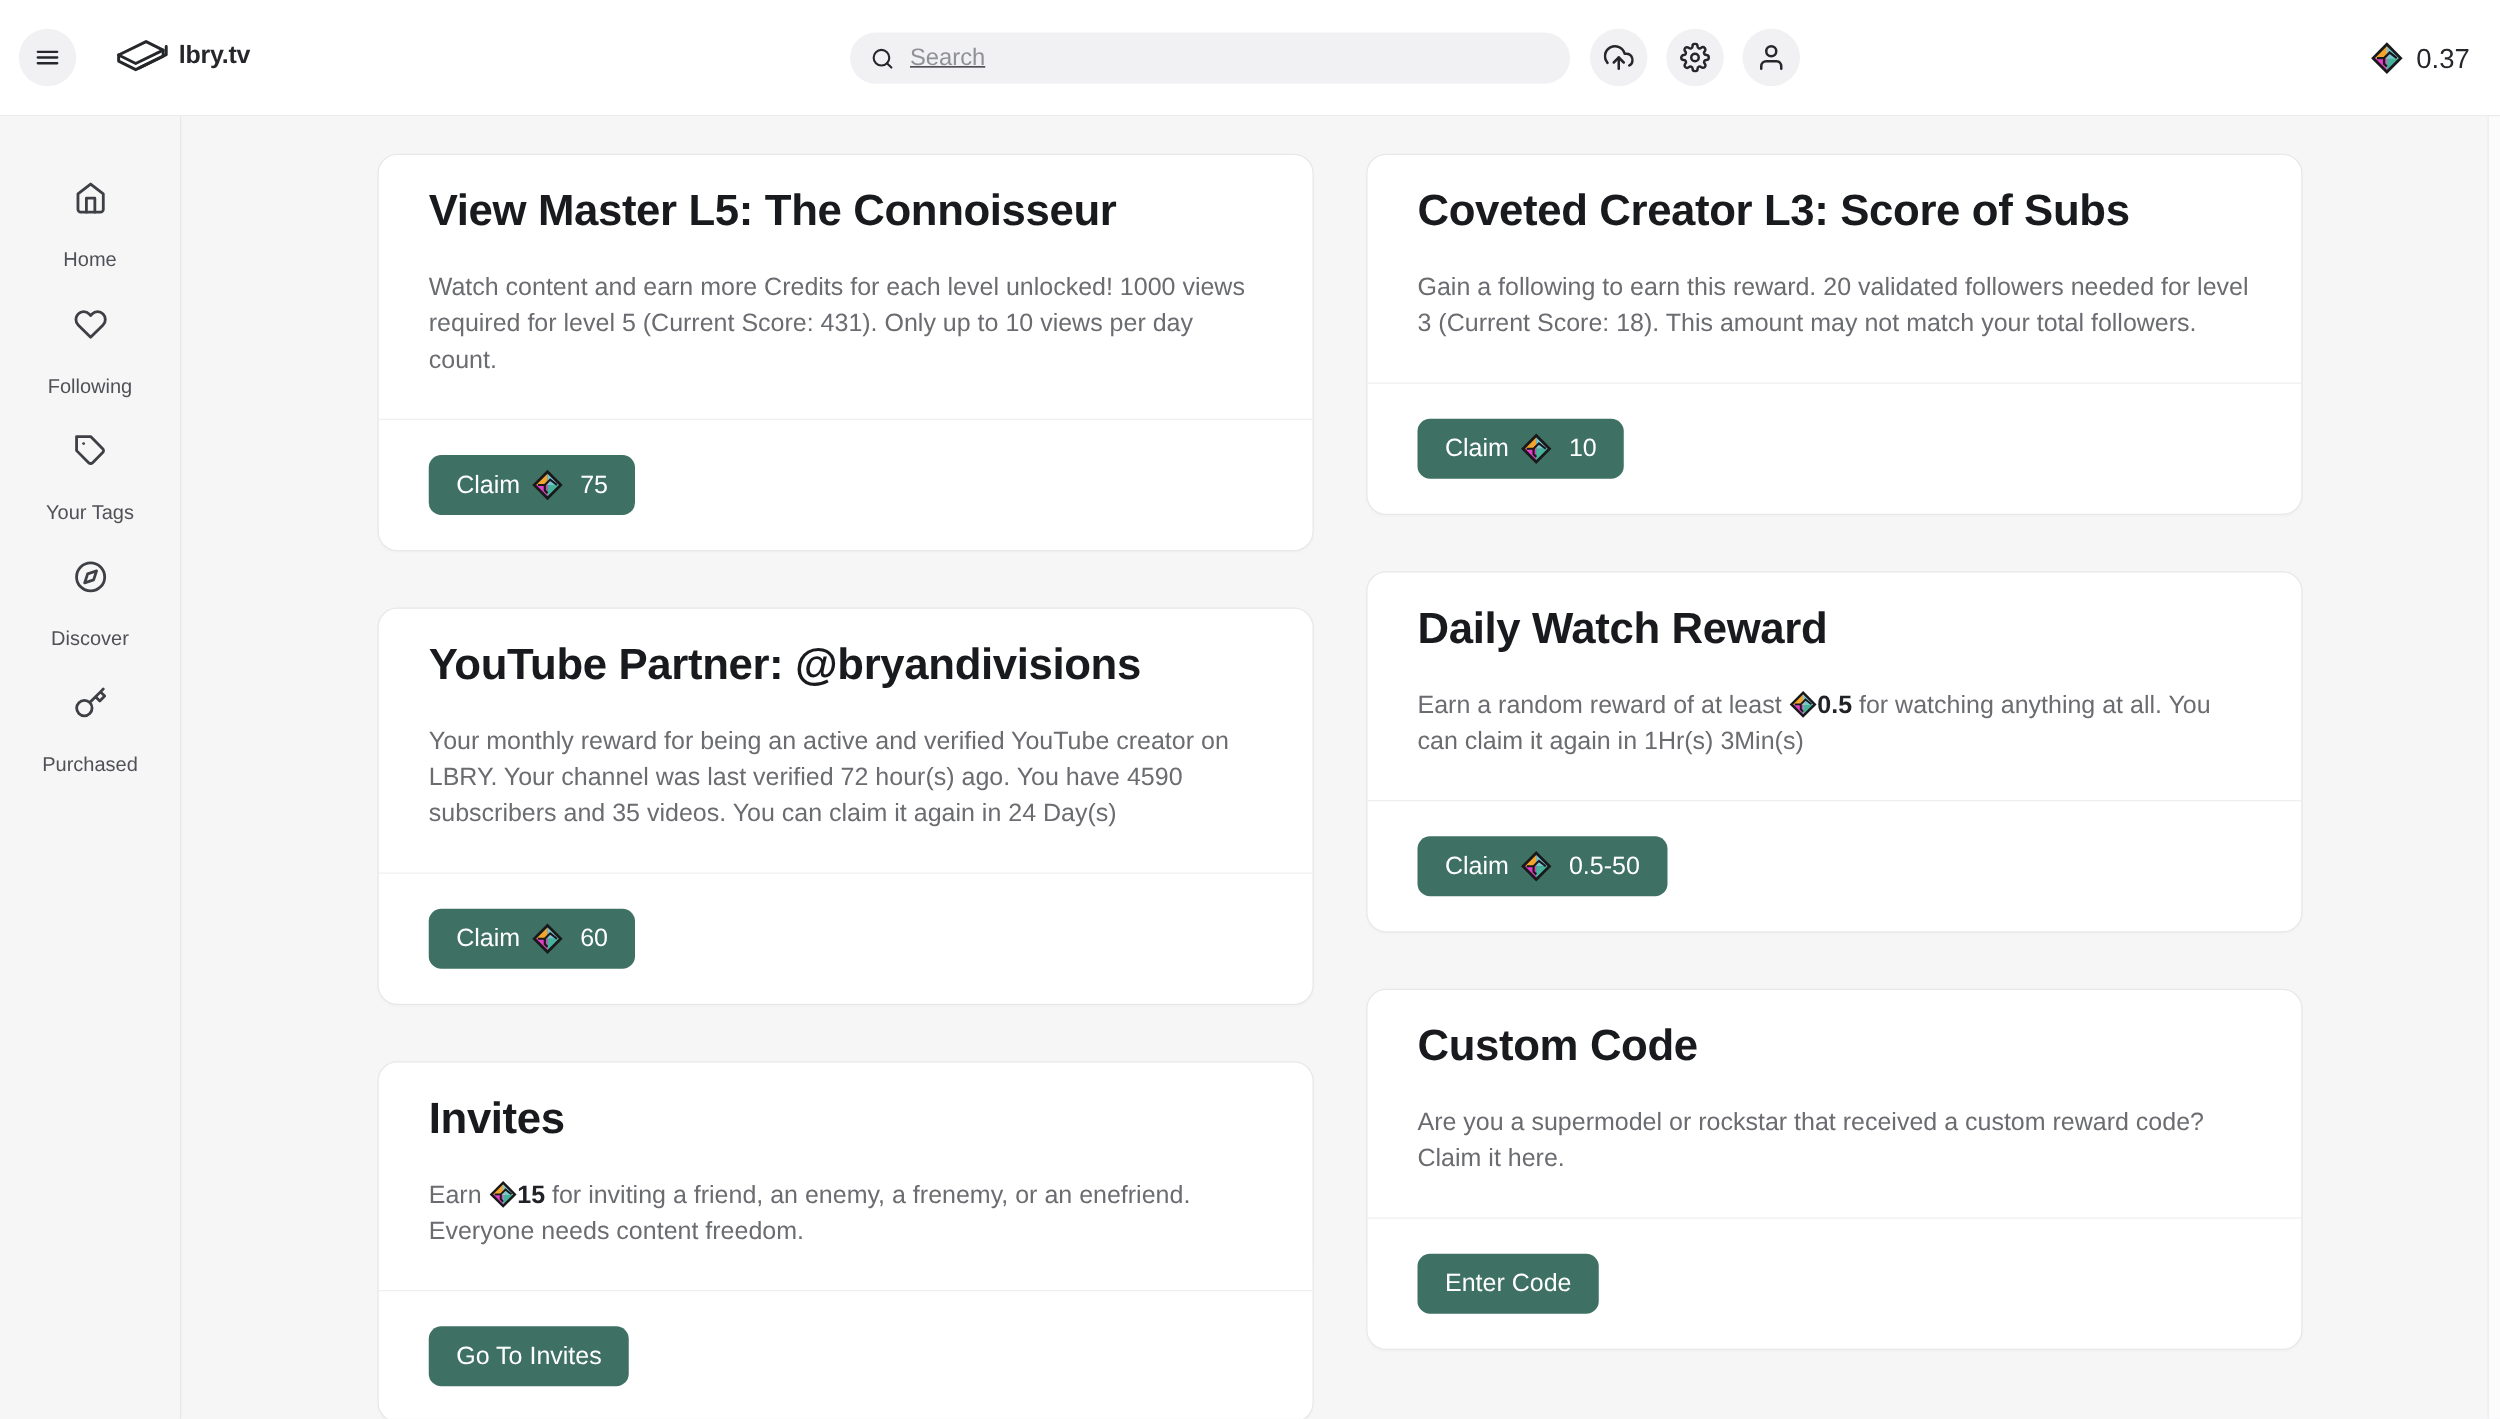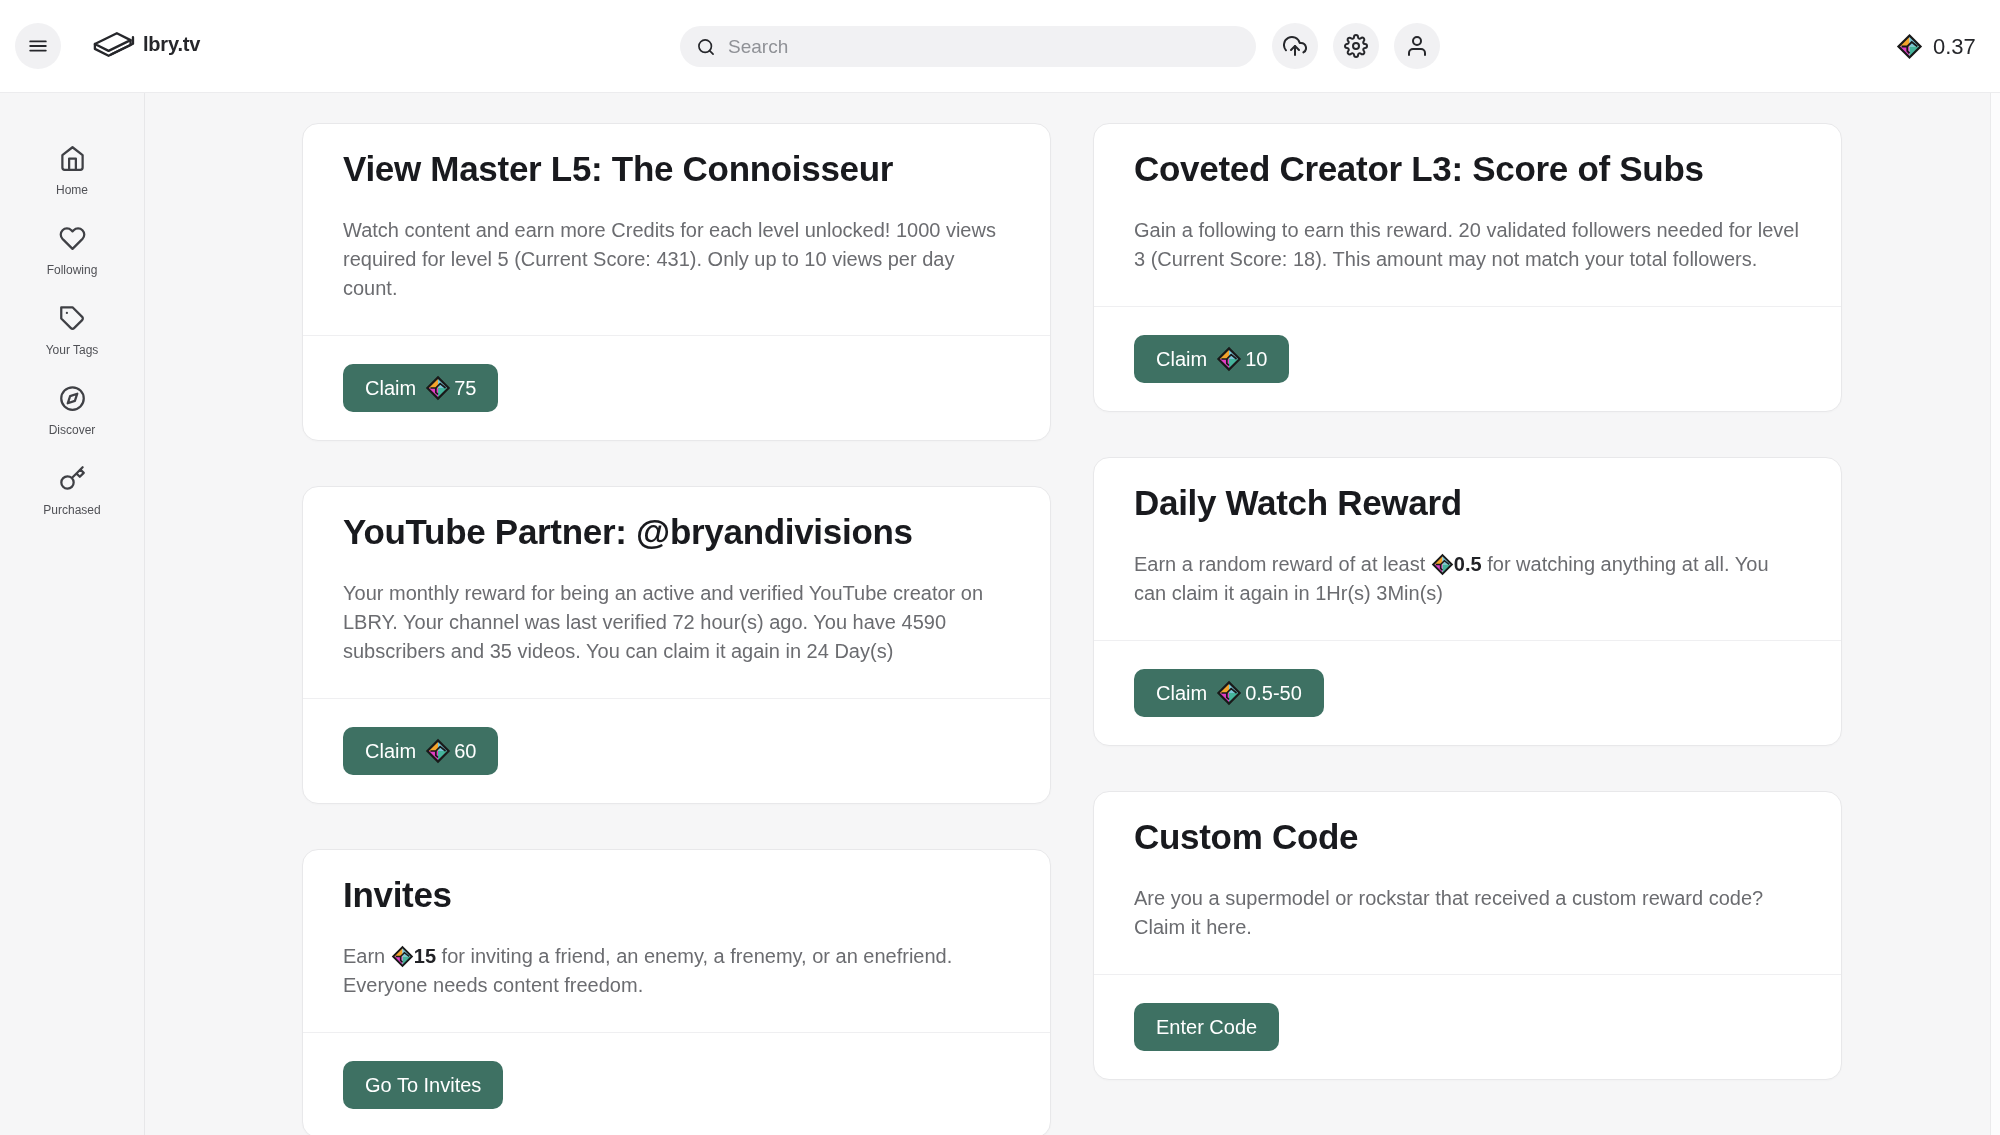--- a/index.html
+++ b/index.html
@@ -25,21 +25,21 @@
     background:var(--chip-bg,#f1f1f3);
     display:flex; align-items:center; justify-content:center;
     cursor:pointer; border:none;
   }
   .hamburger { left:15px; }
   .logo { position:absolute; left:88px; top:24px; display:flex; align-items:center; gap:8px; cursor:pointer; }
   .logo-text { font-size:20px; font-weight:bold; letter-spacing:-0.2px; color:var(--icon-dark,#26272b); }
   .searchbar {
     position:absolute; left:680px; top:26px; width:576px; height:41px;
     background:var(--chip-bg,#f1f1f3); border-radius:21px;
-    display:flex; align-items:center; padding:0 16px; gap:12px;
+    display:flex; align-items:center; padding:0 16px; gap:12px;text-decoration:underline;
   }
   .searchbar input {
     border:none; outline:none; background:transparent; flex:1;
     font-family:"Liberation Sans", sans-serif; font-size:19px; color:#2c2d31;
   }
   .searchbar input::placeholder { color:var(--placeholder,#8f9196); }
   .hbtn-cloud { left:1272px; }
   .hbtn-gear  { left:1333px; }
   .hbtn-user  { left:1394px; }
   .balance {
@@ -53,42 +53,42 @@
     position:absolute; left:0; top:93px; width:145px; height:1042px;
     border-right:1px solid #e7e7e9;
     display:flex; flex-direction:column; align-items:center;
     padding-top:52px; gap:28px;
   }
   .side-item {
     display:flex; flex-direction:column; align-items:center; gap:11px;
     cursor:pointer; width:100%;
   }
   .side-item .stroke-icon { stroke:#3f4045; }
-  .side-label { font-size:12px; color:var(--label-gray,#505156); }
+  .side-label { font-size:16px; color:var(--label-gray,#505156);margin-top:17px; }
 
   
   .main { position:absolute; left:302px; top:123px; display:flex; gap:42px; }
   .col { display:flex; flex-direction:column; gap:45px; width:749px; }
   .card {
     background:#fff; border:1px solid var(--border,#e8e8ea); border-radius:16px;
     box-shadow:0 1px 2px rgba(0,0,0,0.02); overflow:hidden;
   }
   .card-body { padding:24px 40px 32px 40px; }
   .card-title { font-size:35px; line-height:42px; font-weight:700; letter-spacing:-0.3px; color:var(--title,#191a1e); }
   .card-desc { margin-top:26px; font-size:20px; line-height:29px; color:var(--text-gray,#6b6c70); }
   .card-desc .credit-inline { white-space:nowrap; }
   .card-desc .credit-inline svg { display:inline-block; vertical-align:-5px; }
   .card-desc .credit-amount { font-weight:bold; color:#212226; }
   .card-footer { border-top:1px solid var(--divider,#efeff1); padding:28px 40px; }
   .action-btn {
     display:inline-flex; align-items:center; gap:9px; height:48px; padding:0 22px;
     background:var(--button-green,#3e7163); color:#fff; border:none; border-radius:10px;
     font-family:"Liberation Sans", sans-serif; font-size:20px; font-weight:500; cursor:pointer;
   }
-  .action-btn .btn-credit { display:inline-flex; align-items:center; gap:3px; }
+  .action-btn .btn-credit { display:inline-flex; align-items:center; gap:13px; }
 
   
   .scrollbar {
     position:absolute; right:0; top:93px; width:10px; height:1042px;
     background:#fcfcfd; border-left:1px solid #eaeaec; cursor:pointer;
   }
 </style>
 </head>
 <body>
 

